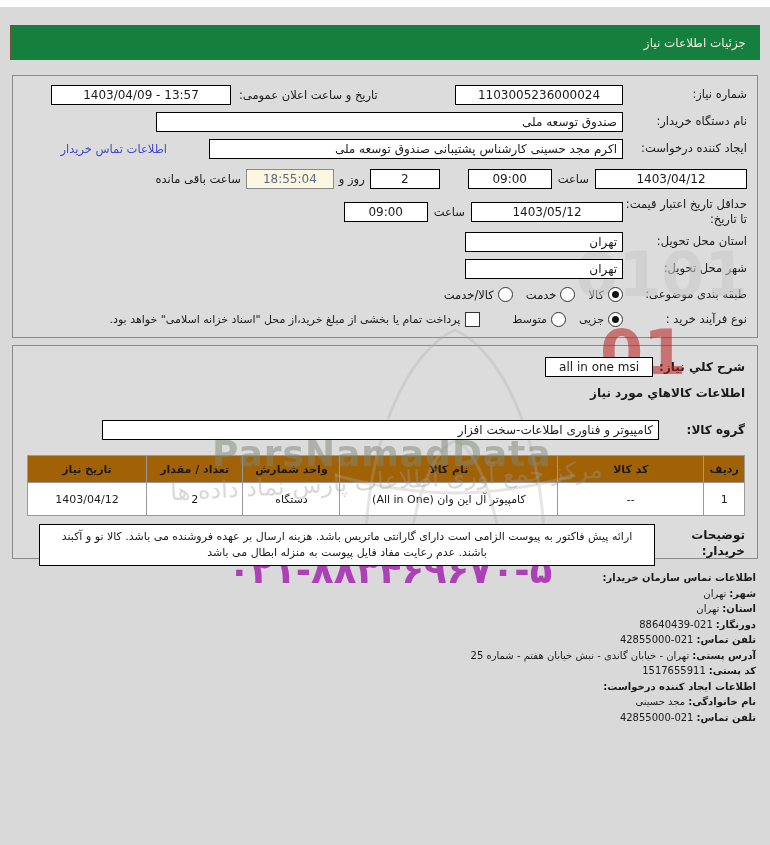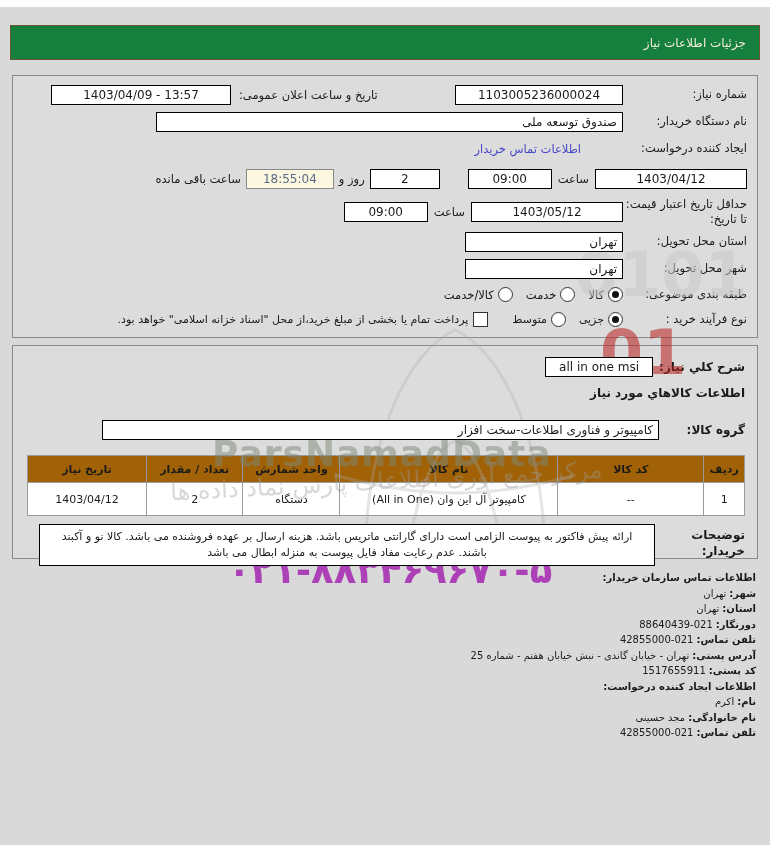--- a/index.html
+++ b/index.html
@@ -93,20 +93,21 @@
     <span class="box ltr ctr" style="width:168px;margin-left:28px">1403/04/09 - 13:57</span>
   </div>
 
   <div class="frow">
     <span class="flabel">نام دستگاه خریدار:</span>
     <span class="box rgt" style="width:455px">صندوق توسعه ملی</span>
   </div>
 
   <div class="frow">
     <span class="flabel">ایجاد کننده درخواست:</span>
+    <span class="box rgt" style="width:402px">اکرم مجد حسینی کارشناس پشتیبانی صندوق توسعه ملی</span>
     <span class="link" style="margin-right:42px">اطلاعات تماس خریدار</span>
   </div>
 
   <div class="frow" style="min-height:33px">
     <span class="box ltr ctr" style="width:140px">1403/04/12</span>
     <span style="margin:0 6px">ساعت</span>
     <span class="box ltr ctr" style="width:72px">09:00</span>
     <span class="box ltr ctr" style="width:58px;margin-right:28px">2</span>
     <span style="margin:0 5px">روز و</span>
     <span class="box cream ltr ctr" style="width:76px">18:55:04</span>
@@ -138,21 +139,21 @@
     <span class="optlabel">خدمت</span>
     <span class="radio"></span>
     <span class="optlabel">کالا/خدمت</span>
   </div>
 
   <div class="frow" style="min-height:25px;font-size:11px">
     <span class="flabel" style="font-size:11.5px">نوع فرآیند خرید :</span>
     <span class="radio checked"></span>
     <span class="optlabel">جزیی</span>
     <span class="radio"></span>
-    <span class="optlabel" style="margin-left:24px">متوسط</span>
+    <span class="optlabel" style="margin-left:32px">متوسط</span>
     <span class="checkbox"></span>
     <span>پرداخت تمام یا بخشی از مبلغ خرید،از محل "اسناد خزانه اسلامی" خواهد بود.</span>
   </div>
 
 </div>
 
 <div class="panel" id="panel2">
 
   <div class="frow" style="min-height:26px">
     <span class="heading" style="margin-left:6px">شرح كلي نياز:</span>
@@ -198,21 +199,20 @@
 
 <div class="contact">
   <div><b>اطلاعات تماس سازمان خریدار:</b></div>
   <div><b>شهر:</b><span class="val">تهران</span></div>
   <div><b>استان:</b><span class="val">تهران</span></div>
   <div><b>دورنگار:</b><span class="val ltr" style="display:inline-block">88640439-021</span></div>
   <div><b>تلفن تماس:</b><span class="val ltr" style="display:inline-block">42855000-021</span></div>
   <div><b>آدرس پستی:</b><span class="val">تهران - خیابان گاندی - نبش خیابان هفتم - شماره 25</span></div>
   <div><b>کد پستی:</b><span class="val ltr" style="display:inline-block">1517655911</span></div>
   <div><b>اطلاعات ایجاد کننده درخواست:</b></div>
-  <div><b>نام:</b><span class="val">اکرم</span></div>
   <div><b>نام خانوادگی:</b><span class="val">مجد حسینی</span></div>
   <div><b>تلفن تماس:</b><span class="val ltr" style="display:inline-block">42855000-021</span></div>
 </div>
 
 <svg class="wm-svg" width="480" height="335" viewBox="0 0 480 335" fill="none" stroke="#ababab" stroke-width="3">
   <path d="M150 330 C150 200 195 115 240 95 C285 115 330 200 330 330"></path>
   <path d="M192 330 C200 255 222 212 240 206 C258 212 280 255 288 330"></path>
   <path d="M95 330 C130 305 165 292 190 292"></path>
   <path d="M385 330 C350 305 315 292 290 292"></path>
   <path d="M120 240 C160 252 205 258 240 258 C275 258 320 252 360 240"></path>

